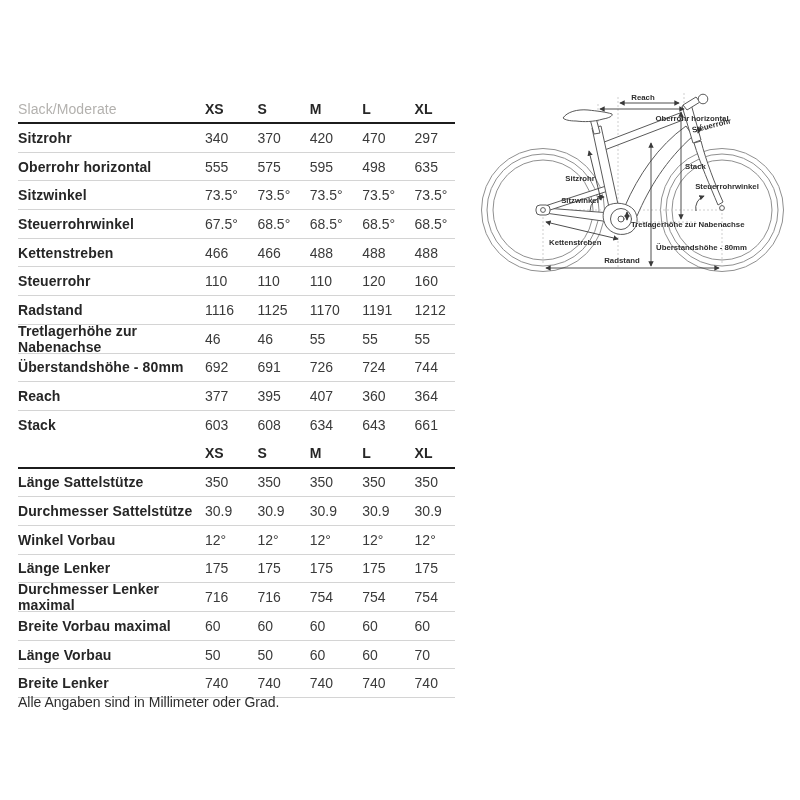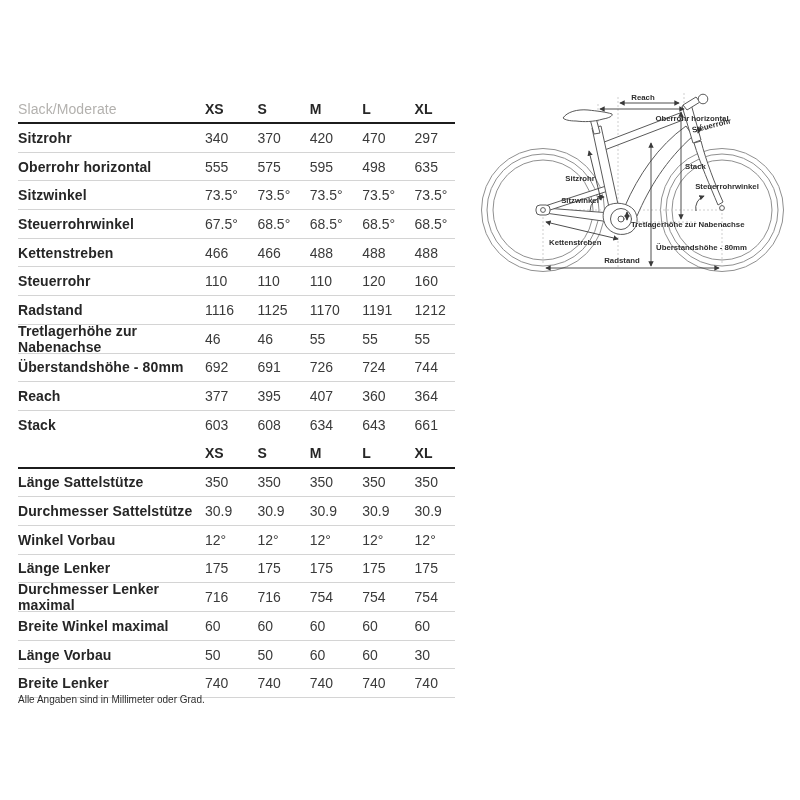--- a/index.html
+++ b/index.html
@@ -12,21 +12,21 @@
   .thead,.thead2,.trow{display:flex;align-items:center;}
   .thead{height:26px;border-bottom:2px solid #1c1c1c;}
   .thead2{height:28px;border-bottom:2px solid #1c1c1c;}
   .tlabel{width:187px;flex:none;font-weight:700;color:#262626;letter-spacing:.1px;}
   .thead .tlabel{font-weight:400;color:#b3b1ae;}
   .col{width:52.4px;flex:none;font-weight:700;color:#262626;}
   .trow{height:27.7px;border-bottom:1px solid #d4d4d4;}
   .tval{width:52.4px;flex:none;font-weight:400;color:#3a3a3a;}
   #section-0 .trow:last-child{border-bottom:none;}
 
-  .footnote{position:absolute;left:18px;top:694px;font-size:10px;color:#2d2d2d;}
+  .footnote{position:absolute;left:18px;top:694px;font-size:14px;color:#2d2d2d;}
 
   
   .diagram{position:absolute;left:470px;top:85px;width:325px;height:195px;}
   .diagram text{font-size:7.8px;font-weight:700;fill:#2e2e2e;
                 font-family:"Liberation Sans","DejaVu Sans",sans-serif;}
   .wheel{fill:none;stroke:#909090;stroke-width:1;}
   .tube{fill:#fff;stroke:#5a5a5a;stroke-width:1;stroke-linejoin:round;}
   .wire{fill:none;stroke:#5a5a5a;stroke-width:1;stroke-linecap:round;}
   .guide{fill:none;stroke:#c3c3c3;stroke-width:.8;stroke-dasharray:2 2;}
   .dim{fill:none;stroke:#3a3a3a;stroke-width:.9;}
@@ -182,34 +182,34 @@
         </div>
         <div class="trow">
           <div class="tlabel">Durchmesser Lenker maximal</div>
           <div class="tval">716</div>
           <div class="tval">716</div>
           <div class="tval">754</div>
           <div class="tval">754</div>
           <div class="tval">754</div>
         </div>
         <div class="trow">
-          <div class="tlabel">Breite Winkel maximal</div>
+          <div class="tlabel">Breite Vorbau maximal</div>
           <div class="tval">60</div>
           <div class="tval">60</div>
           <div class="tval">60</div>
           <div class="tval">60</div>
           <div class="tval">60</div>
         </div>
         <div class="trow">
           <div class="tlabel">Länge Vorbau</div>
           <div class="tval">50</div>
           <div class="tval">50</div>
           <div class="tval">60</div>
           <div class="tval">60</div>
-          <div class="tval">30</div>
+          <div class="tval">70</div>
         </div>
         <div class="trow">
           <div class="tlabel">Breite Lenker</div>
           <div class="tval">740</div>
           <div class="tval">740</div>
           <div class="tval">740</div>
           <div class="tval">740</div>
           <div class="tval">740</div>
         </div>
       </div>

